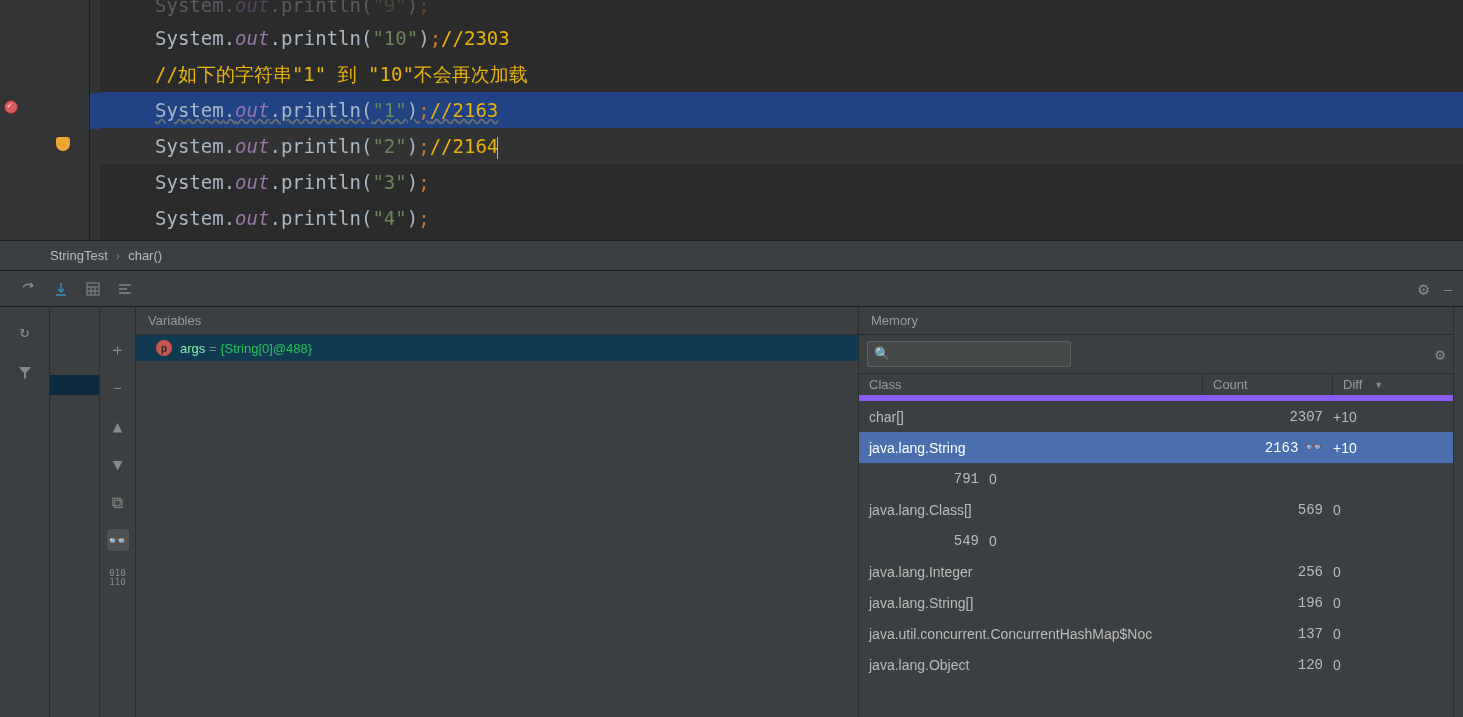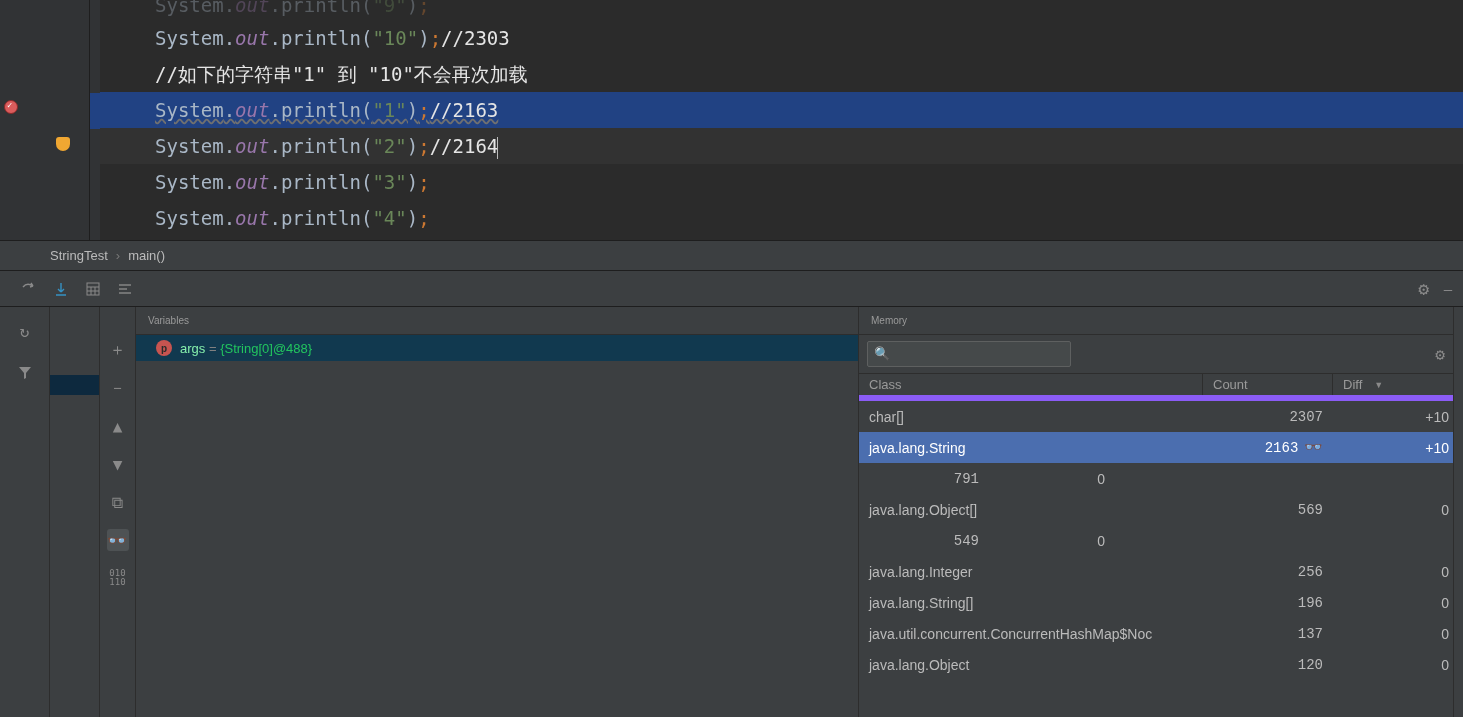--- a/index.html
+++ b/index.html
@@ -79,21 +79,21 @@
   }
   .current-line {
     background: #323232;
     margin-left: -55px;
     padding-left: 55px;
   }
   .kw { color: #a9b7c6; }
   .field { color: #9876aa; font-style: italic; }
   .method { color: #a9b7c6; }
   .str { color: #6a8759; }
-  .comment { color: #e5e5e5; }
+  .comment { color: #eab308; }
   .punct { color: #cc7832; }
   .wavy { text-decoration: underline wavy #707070; }
   .caret {
     display: inline-block;
     width: 1px;
     height: 22px;
     background: #bbbbbb;
     vertical-align: middle;
     margin-left: -1px;
   }
@@ -200,21 +200,21 @@
     background: #3c3f41;
     display: flex;
     flex-direction: column;
     min-width: 0;
   }
   .panel-header {
     height: 28px;
     background: #3c3f41;
     border-bottom: 1px solid #2d2d2d;
     font-family: -apple-system, 'Segoe UI', sans-serif;
-    font-size: 10px;
+    font-size: 13px;
     color: #9a9a9a;
     padding-left: 12px;
     display: flex;
     align-items: center;
   }
   .var-row {
     background: #11394f;
     height: 26px;
     display: flex;
     align-items: center;
@@ -289,21 +289,21 @@
     display: flex;
     height: 31px;
     font-family: -apple-system, 'Segoe UI', sans-serif;
     font-size: 14px;
     color: #bbbbbb;
     align-items: center;
   }
   .mem-row.selected { background: #4b6eaf; color: #fff; }
   .mem-row .c-class { flex: 1; padding-left: 10px; white-space: nowrap; overflow: hidden; text-overflow: clip; }
   .mem-row .c-count { width: 130px; text-align: center; padding-right: 10px; display: flex; justify-content: flex-end; align-items: center; gap: 6px; font-family: Liberation Mono, monospace; }
-  .mem-row .c-diff { width: 120px; text-align: right; padding-right: 4px; }
+  .mem-row .c-diff { width: 120px; text-align: left; padding-right: 4px; }
   .infinity { font-size: 15px; opacity: 0.85; }
 
   .right-strip {
     width: 10px;
     background: #3c3f41;
     border-left: 1px solid #2d2d2d;
   }
 </style>
 </head>
 <body>
@@ -319,21 +319,21 @@
   </div>
   <div class="selection-strip">
     <div class="sel" style="top:93px;height:36px"></div>
   </div>
   <div class="code" id="code"><div class="code-line" style="opacity: 0.35; height: 20px; line-height: 10px; overflow: hidden;"><span class="kw ">System</span><span class="">.</span><span class="field ">out</span><span class="">.</span><span class="method ">println</span><span class="">(</span><span class="str ">"9"</span><span class="">)</span><span class="punct ">;</span></div><div class="code-line"><span class="kw ">System</span><span class="">.</span><span class="field ">out</span><span class="">.</span><span class="method ">println</span><span class="">(</span><span class="str ">"10"</span><span class="">)</span><span class="punct ">;</span><span class="comment ">//2303</span></div><div class="code-line"><span class="comment">//如下的字符串"1" 到 "10"不会再次加载</span></div><div class="code-line highlight-line"><span class="kw wavy">System</span><span class="wavy">.</span><span class="field wavy">out</span><span class="wavy">.</span><span class="method wavy">println</span><span class="wavy">(</span><span class="str wavy">"1"</span><span class="wavy">)</span><span class="punct wavy">;</span><span class="comment wavy">//2163</span></div><div class="code-line current-line"><span class="kw ">System</span><span class="">.</span><span class="field ">out</span><span class="">.</span><span class="method ">println</span><span class="">(</span><span class="str ">"2"</span><span class="">)</span><span class="punct ">;</span><span class="comment ">//2164</span><span class="caret"></span></div><div class="code-line"><span class="kw ">System</span><span class="">.</span><span class="field ">out</span><span class="">.</span><span class="method ">println</span><span class="">(</span><span class="str ">"3"</span><span class="">)</span><span class="punct ">;</span></div><div class="code-line"><span class="kw ">System</span><span class="">.</span><span class="field ">out</span><span class="">.</span><span class="method ">println</span><span class="">(</span><span class="str ">"4"</span><span class="">)</span><span class="punct ">;</span></div></div>
 </div>
 
 <div class="breadcrumb">
   <span>StringTest</span>
   <span class="sep">›</span>
-  <span>main()</span>
+  <span>char()</span>
 </div>
 
 <div class="debug-toolbar">
   <div class="debug-toolbar-left">
     <span class="tb-icon">
         <svg width="16" height="16" viewBox="0 0 16 16">
           <path d="M2 6 Q6 1 12 5 M12 5 l-2 -3 M12 5 l-3 1" stroke="#8a8a8a" stroke-width="1.4" fill="none"></path>
         </svg>
       </span>
     <span class="tb-icon blue">
@@ -422,21 +422,21 @@
         <div class="mem-row selected">
           <div class="c-class">java.lang.String</div>
           <div class="c-count">2163 <span class="infinity">👓</span></div>
           <div class="c-diff">+10</div>
         </div>
         <div class="mem-row">
           <div class="c-count">791</div>
           <div class="c-diff">0</div>
         </div>
         <div class="mem-row">
-          <div class="c-class">java.lang.Object[]</div>
+          <div class="c-class">java.lang.Class[]</div>
           <div class="c-count">569</div>
           <div class="c-diff">0</div>
         </div>
         <div class="mem-row">
           <div class="c-count">549</div>
           <div class="c-diff">0</div>
         </div>
         <div class="mem-row">
           <div class="c-class">java.lang.Integer</div>
           <div class="c-count">256</div>

